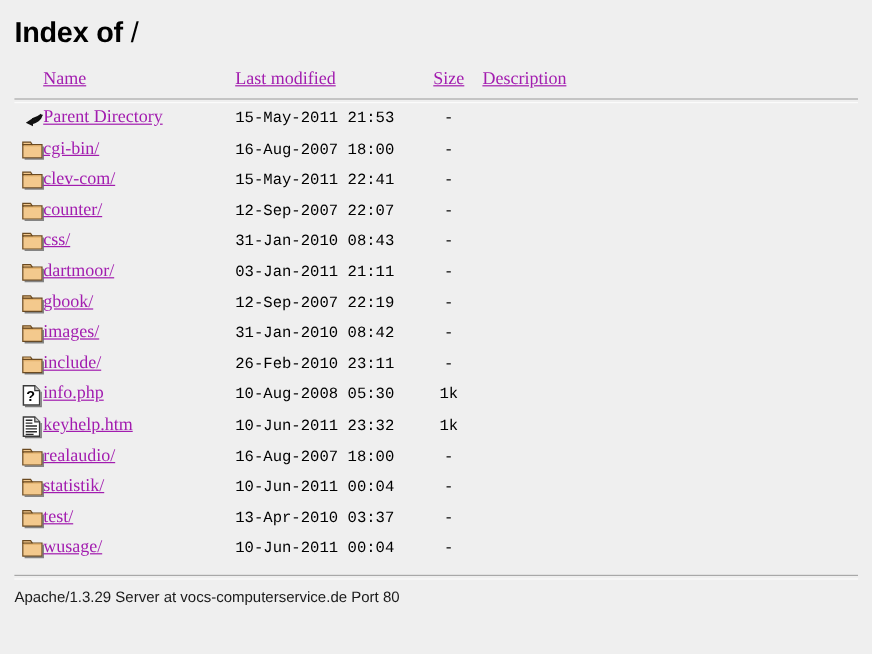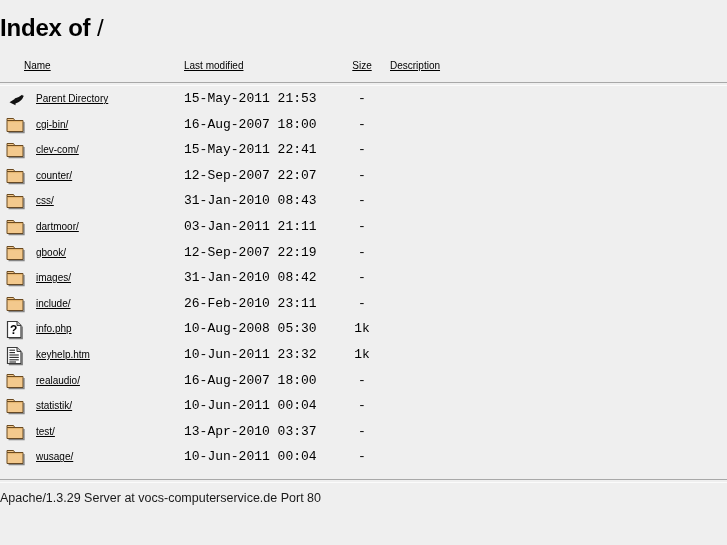--- a/index.html
+++ b/index.html
@@ -14,21 +14,21 @@
   body {
     font-family: "Liberation Sans", sans-serif;
     color: #000000;
   }
 
   .page {
     position: relative;
     width: 727px;
     height: 480px;
     box-sizing: border-box;
-    padding: 0 0;
+    padding: 0 12px;
   }
 
   .page-title {
     font-family: "Liberation Sans", sans-serif;
     font-size: 24px;
     font-weight: bold;
     color: #000000;
     margin: 0;
     padding: 14px 0 0 0;
     line-height: 28px;
@@ -68,32 +68,32 @@
     line-height: 20px;
     margin-bottom: 6px;
   }
 
   .cell {
     position: absolute;
     top: 0;
     font-family: "Liberation Mono", monospace;
     font-size: 13px;
   }
-  .col-name { left: 36px; }
+  .col-name { left: 24px; }
   .col-date { left: 184px; }
   .col-size { left: 345px; width: 34px; text-align: center; }
   .col-desc { left: 390px; }
 
   .hdr-row .col-name { left: 24px; }
 
   a.link {
-    color: #000000;
+    color: #a21caf;
     text-decoration: underline;
-    font-family: Liberation Sans, sans-serif;
-    font-size: 10px;
+    font-family: Liberation Serif, serif;
+    font-size: 15px;
     cursor: pointer;
   }
 
   .txt {
     color: #000000;
     font-family: "Liberation Mono", monospace;
     font-size: 13px;
   }
 
   .iconwrap {

